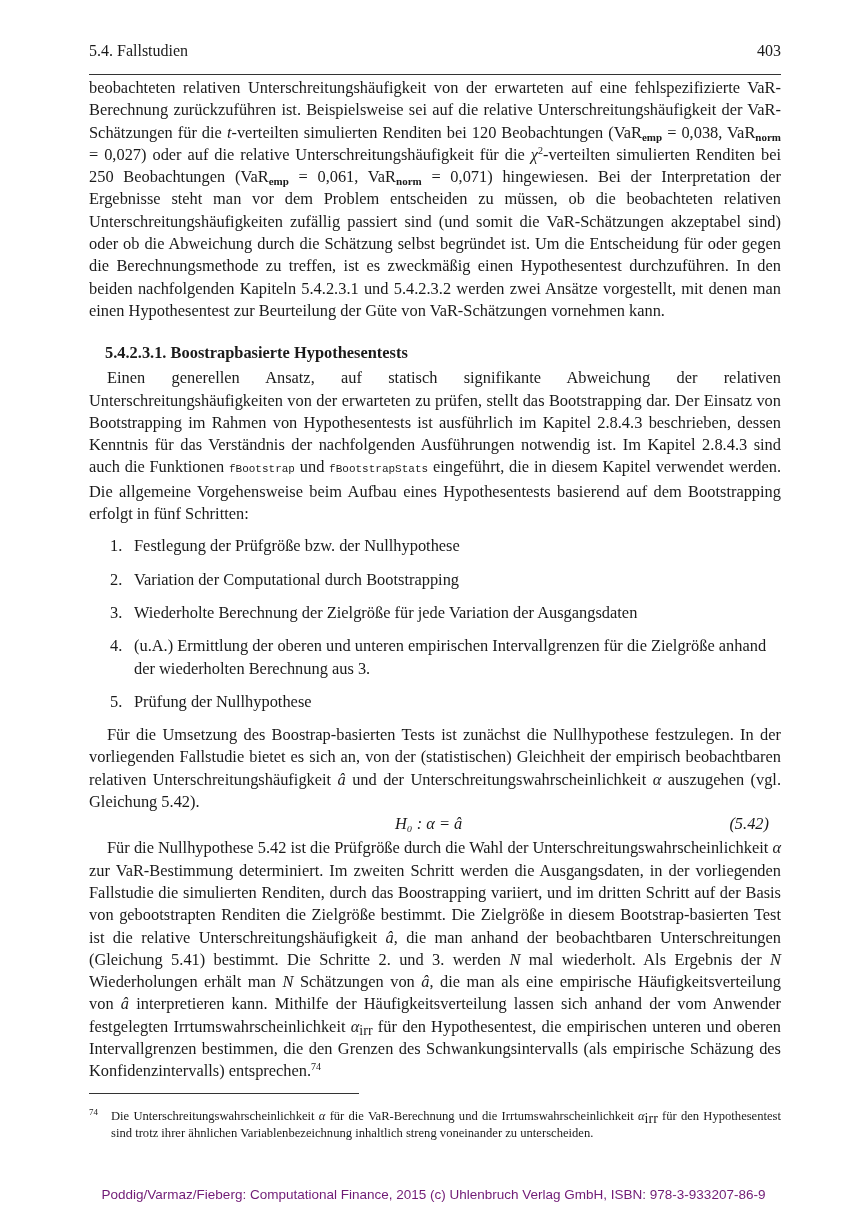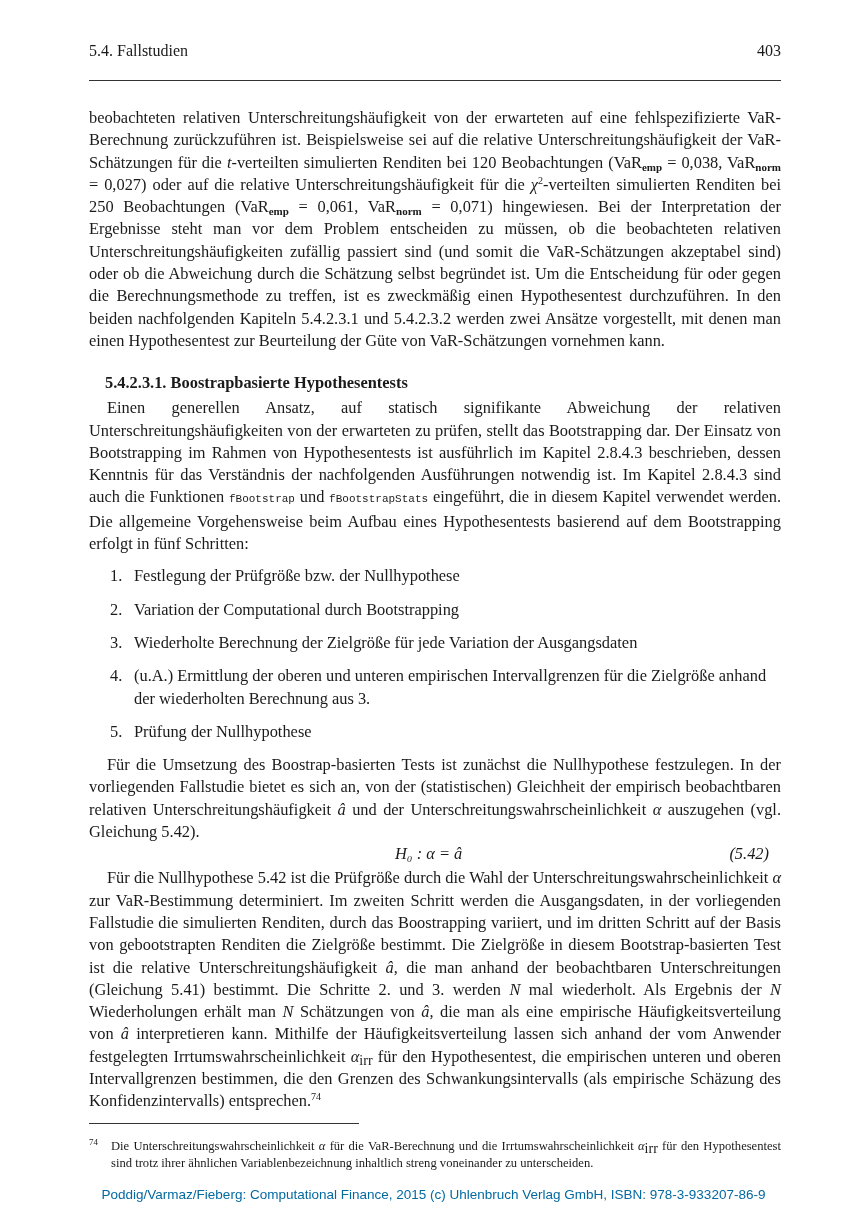--- a/index.html
+++ b/index.html
@@ -1,41 +1,41 @@
 <!DOCTYPE html>
 <html><head>
 <meta charset="utf-8">
 <style>
   html, body { margin: 0; padding: 0; background: #ffffff; }
   body { width: 867px; height: 1227px; position: relative; overflow: hidden;
          font-family: "Liberation Serif", "DejaVu Serif", serif; color: #1a1a1a; }
   .page { position: absolute; left: 89px; top: 40px; width: 692px; }
   .running-head { display: flex; justify-content: space-between; font-size: 16px;
-                  line-height: 22px; padding-bottom: 18px; border-bottom: 1px solid #333; }
+                  line-height: 22px; padding-bottom: 12px; border-bottom: 1px solid #333; }
   .body-text { font-size: 16.4px; line-height: 22.3px; text-align: justify; margin: 0; }
-  .p1 { margin-top: 26px; }
+  .p1 { margin-top: 2px; }
   .indent { text-indent: 18px; }
   .section-heading { font-weight: bold; font-size: 16.4px; line-height: 22px; margin: 20px 0 3px 16px; }
   .steps { list-style: none; margin: 10px 0 0 0; padding: 0; }
   .steps li { display: flex; font-size: 16.4px; line-height: 22.3px; margin-bottom: 11px; }
   .steps .num { width: 45px; flex: 0 0 45px; padding-left: 21px; box-sizing: border-box; }
   .steps .txt { flex: 1; }
   .mono { font-family: "Liberation Mono", "DejaVu Sans Mono", monospace; font-size: 11px; }
   i.m { font-style: italic; }
   sub.b { font-weight: bold; font-size: 11px; vertical-align: -3px; line-height: 0; }
   sub.s { font-size: 14px; vertical-align: -3px; line-height: 0; }
   sup.s { font-size: 10px; vertical-align: 6px; line-height: 0; }
   .equation { position: relative; height: 22px; font-size: 16.4px; line-height: 22px; margin: 0 12px 2px 0; }
   .equation .eq-body { position: absolute; left: 306px; font-style: italic; }
   .equation .eq-num { position: absolute; right: 0; font-style: italic; }
   .footnote-rule { width: 270px; border-top: 1px solid #333; margin-top: 10px; }
   .footnote { font-size: 12.6px; line-height: 17.5px; margin-top: 14px; position: relative; padding-left: 22px; text-align: justify; }
   .footnote .fn-mark { position: absolute; left: 0; top: -4px; font-size: 9px; }
   .watermark { position: absolute; left: 0; width: 867px; top: 1187px; text-align: center;
-               font-family: "Liberation Sans", "DejaVu Sans", sans-serif; font-size: 13.5px; color: #0369a1; }
+               font-family: "Liberation Sans", "DejaVu Sans", sans-serif; font-size: 13.5px; color: #701a75; }
 </style>
 </head>
 <body>
 
 <div class="page">
 
   <div class="running-head">
     <span>5.4.  Fallstudien</span>
     <span>403</span>
   </div>

